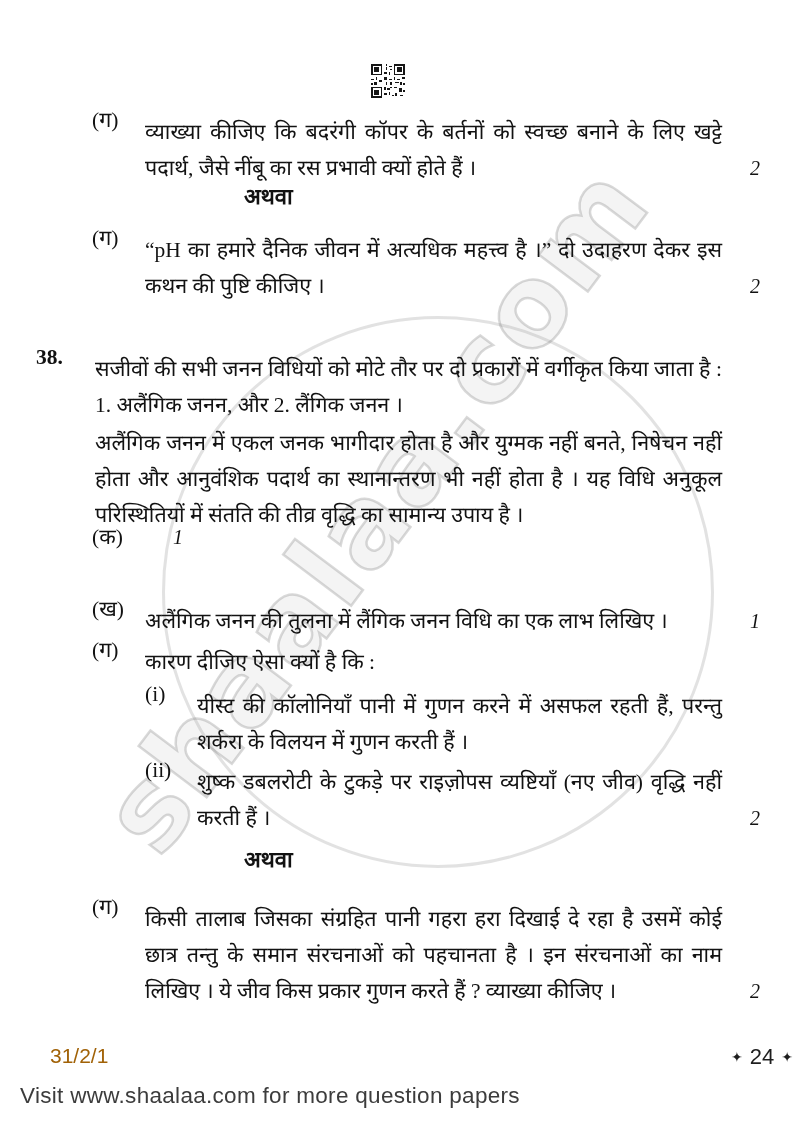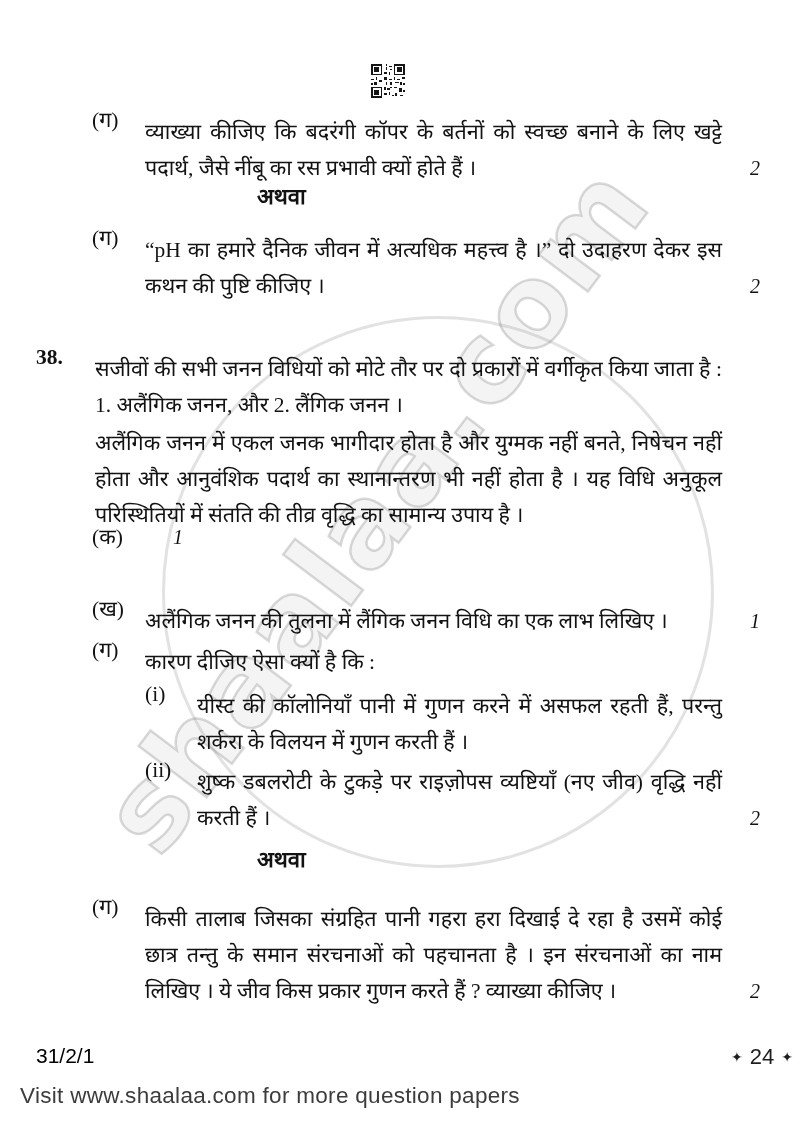--- a/index.html
+++ b/index.html
@@ -31,26 +31,26 @@
   .row .num  { flex:0 0 59px; font-weight:bold; }
   .row .txt  { flex:1 1 auto; text-align:justify;margin-top:12px; }
   .row .mk   { flex:0 0 38px; text-align:right; font-style:italic; font-size:20px; align-self:flex-end; }
 
   .r-sub    { left:92px;  width:668px; }
   .r-subsub { left:145px; width:615px; }
   .r-subsub .lbl { flex:0 0 52px; }
   .r-q      { left:36px;  width:724px; }
   .r-para   { left:95px;  width:627px; }
 
-  .or { position:absolute; left:257px; font-weight:bold; font-size:22px; line-height:26px; }
+  .or { position:absolute; left:244px; font-weight:bold; font-size:22px; line-height:26px; }
 
   
   .footer-code {
-    position:absolute; left:36px; top:1044px;
-    font-family:"Liberation Sans","DejaVu Sans",sans-serif; font-size:21px; color:#000000;
+    position:absolute; left:50px; top:1044px;
+    font-family:"Liberation Sans","DejaVu Sans",sans-serif; font-size:21px; color:#a16207;
   }
   .footer-page {
     position:absolute; left:0; top:1044px; width:800px; text-align:right;
     font-family:"Liberation Sans","DejaVu Sans",sans-serif; font-size:22px; color:#1e1e1e;
   }
   .footer-page .deco { font-size:14px; vertical-align:2px; padding:0 7px; color:#1e1e1e; }
   .visit {
     position:absolute; left:20px; top:1083px;
     font-family:"Liberation Sans","DejaVu Sans",sans-serif; font-size:22.5px; color:#3c3c3c; letter-spacing:0.3px;text-align:center;
   }

